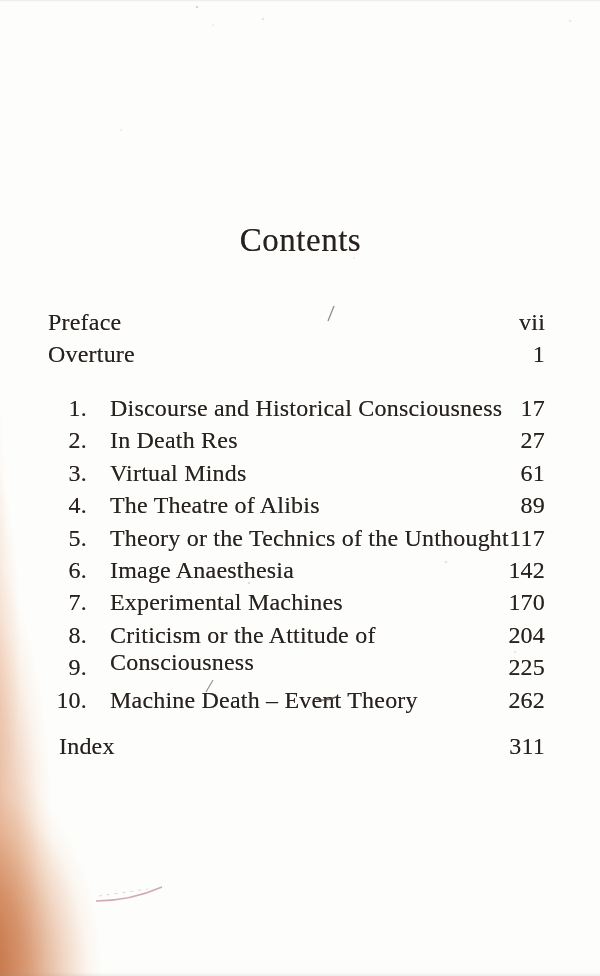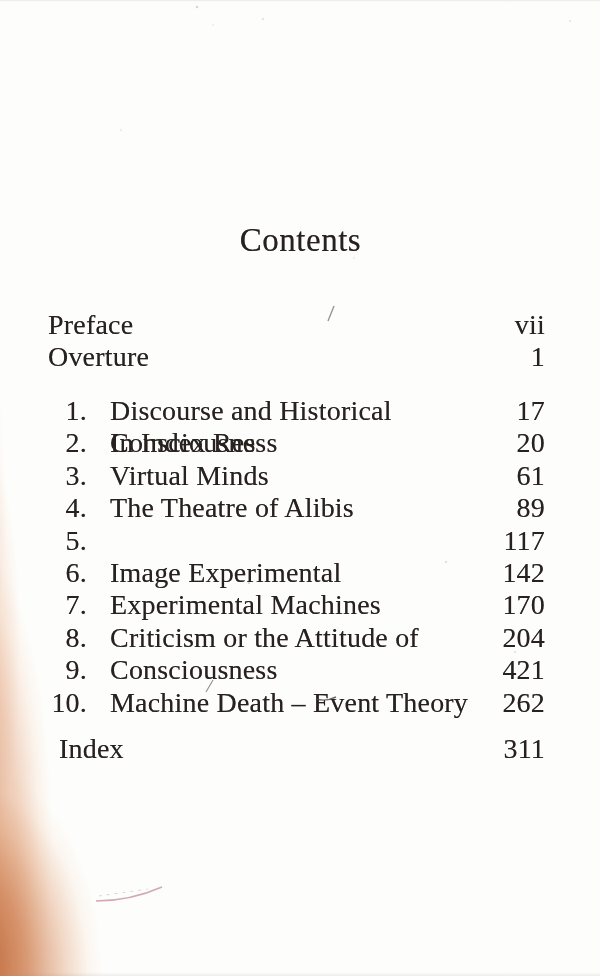--- a/index.html
+++ b/index.html
@@ -59,21 +59,21 @@
     transform:translateX(-16px);
   }
 
   .toc-front{ position:absolute; top:309px; left:48px; right:88px; }
   .toc-chapters{ position:absolute; top:395px; left:48px; right:88px; }
   .toc-back{ position:absolute; top:733px; left:59px; right:88px; }
 
   .trow{
     display:flex;align-items:baseline;
     height:32.4px;
-    font-size:28px;
+    font-size:24px;
     letter-spacing:.2px;
     justify-content:center;
   }
   .trow .num{ width:39px; text-align:right; flex:0 0 auto; }
   .trow .ttl{ padding-left:23px; }
   .trow .lbl{ }
   .trow .pg{ margin-left:auto; text-align:right; }
 
   .marks{ position:absolute; top:0; left:0; pointer-events:none; }
 </style>
@@ -101,55 +101,56 @@
   </div>
 
   <div class="toc-chapters">
     <div class="trow txt">
       <span class="num">1.</span>
       <span class="ttl">Discourse and Historical Consciousness</span>
       <span class="pg">17</span>
     </div>
     <div class="trow txt">
       <span class="num">2.</span>
-      <span class="ttl">In Index Res</span>
-      <span class="pg">20</span>
+      <span class="ttl">In Death Res</span>
+      <span class="pg">27</span>
     </div>
     <div class="trow txt">
       <span class="num">3.</span>
       <span class="ttl">Virtual Minds</span>
       <span class="pg">61</span>
     </div>
     <div class="trow txt">
       <span class="num">4.</span>
       <span class="ttl">The Theatre of Alibis</span>
       <span class="pg">89</span>
     </div>
     <div class="trow txt">
       <span class="num">5.</span>
+      <span class="ttl">Theory or the Technics of the Unthought</span>
       <span class="pg">117</span>
     </div>
     <div class="trow txt">
       <span class="num">6.</span>
-      <span class="ttl">Image Experimental</span>
+      <span class="ttl">Image Anaesthesia</span>
       <span class="pg">142</span>
     </div>
     <div class="trow txt">
       <span class="num">7.</span>
       <span class="ttl">Experimental Machines</span>
       <span class="pg">170</span>
     </div>
     <div class="trow txt">
       <span class="num">8.</span>
       <span class="ttl">Criticism or the Attitude of Consciousness</span>
       <span class="pg">204</span>
     </div>
     <div class="trow txt">
       <span class="num">9.</span>
-      <span class="pg">421</span>
+      <span class="pg">225</span>
     </div>
     <div class="trow txt">
       <span class="num">10.</span>
       <span class="ttl">Machine Death – Event Theory</span>
       <span class="pg">262</span>
     </div>
   </div>
 
   <div class="toc-back">
     <div class="trow txt">

